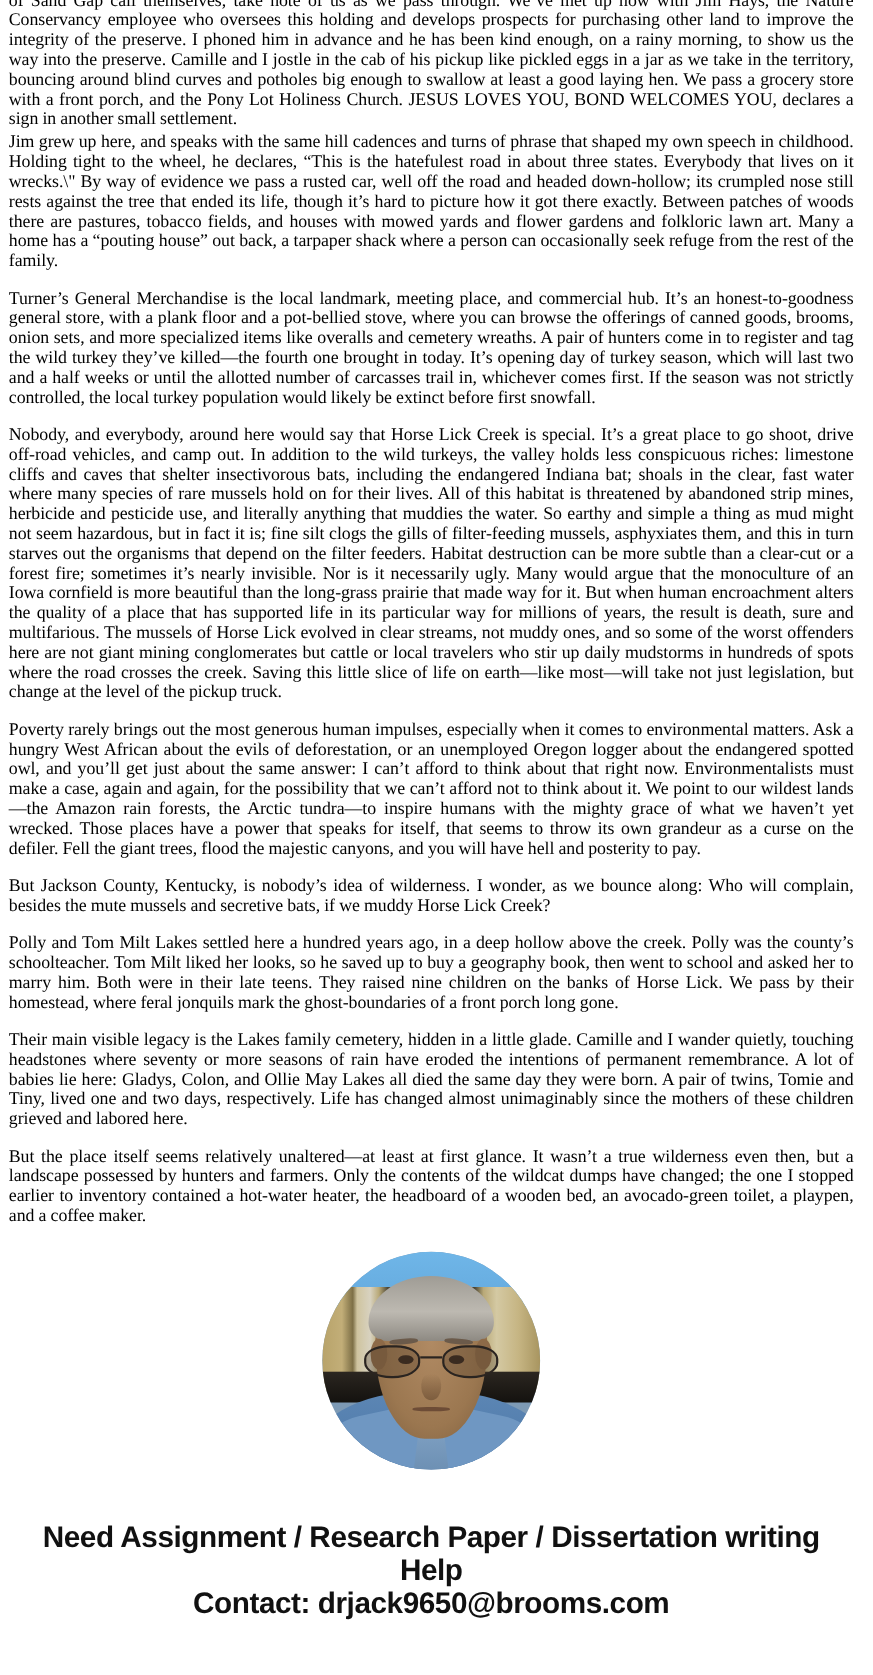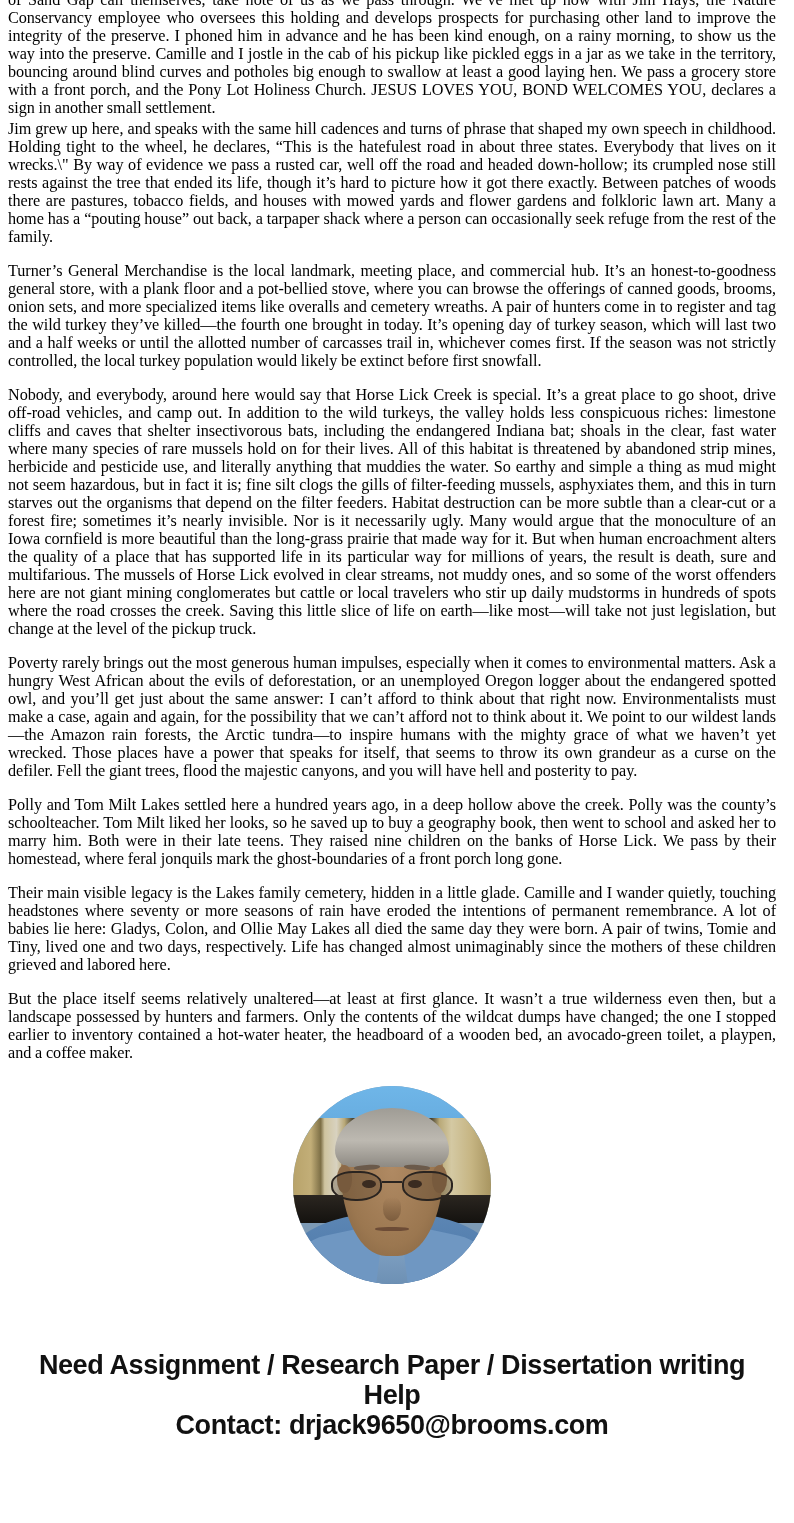--- a/index.html
+++ b/index.html
@@ -171,40 +171,41 @@
   
   .promo {
     text-align: center;
     font-family: "Liberation Sans", "DejaVu Sans", sans-serif;
     font-weight: bold;
     font-size: 27px;
     line-height: 30px;
     color: #111111;
     letter-spacing: -0.4px;
     padding: 0 10px 20px 10px;
-    margin-top: 58px;
+    margin-top: 38px;
   }
   .promo .l1 { display: block; }
   .promo .l2 { display: block; }
 </style>
 </head>
 <body>
 
 <div class="doc">
 
   <div class="clip-top">
     <div class="inner">
       <p class="body-par">of Sand Gap call themselves, take note of us as we pass through. We’ve met up now with Jim Hays, the Nature Conservancy employee who oversees this holding and develops prospects for purchasing other land to improve the integrity of the preserve. I phoned him in advance and he has been kind enough, on a rainy morning, to show us the way into the preserve. Camille and I jostle in the cab of his pickup like pickled eggs in a jar as we take in the territory, bouncing around blind curves and potholes big enough to swallow at least a good laying hen. We pass a grocery store with a front porch, and the Pony Lot Holiness Church. JESUS LOVES YOU, BOND WELCOMES YOU, declares a sign in another small settlement.</p>
     </div>
   </div>
 
   <p class="body-par">Jim grew up here, and speaks with the same hill cadences and turns of phrase that shaped my own speech in childhood. Holding tight to the wheel, he declares, “This is the hatefulest road in about three states. Everybody that lives on it wrecks.\" By way of evidence we pass a rusted car, well off the road and headed down-hollow; its crumpled nose still rests against the tree that ended its life, though it’s hard to picture how it got there exactly. Between patches of woods there are pastures, tobacco fields, and houses with mowed yards and flower gardens and folkloric lawn art. Many a home has a “pouting house” out back, a tarpaper shack where a person can occasionally seek refuge from the rest of the family.</p>
   <p class="body-par">Turner’s General Merchandise is the local landmark, meeting place, and commercial hub. It’s an honest-to-goodness general store, with a plank floor and a pot-bellied stove, where you can browse the offerings of canned goods, brooms, onion sets, and more specialized items like overalls and cemetery wreaths. A pair of hunters come in to register and tag the wild turkey they’ve killed—the fourth one brought in today. It’s opening day of turkey season, which will last two and a half weeks or until the allotted number of carcasses trail in, whichever comes first. If the season was not strictly controlled, the local turkey population would likely be extinct before first snowfall.</p>
   <p class="body-par">Nobody, and everybody, around here would say that Horse Lick Creek is special. It’s a great place to go shoot, drive off-road vehicles, and camp out. In addition to the wild turkeys, the valley holds less conspicuous riches: limestone cliffs and caves that shelter insectivorous bats, including the endangered Indiana bat; shoals in the clear, fast water where many species of rare mussels hold on for their lives. All of this habitat is threatened by abandoned strip mines, herbicide and pesticide use, and literally anything that muddies the water. So earthy and simple a thing as mud might not seem hazardous, but in fact it is; fine silt clogs the gills of filter-feeding mussels, asphyxiates them, and this in turn starves out the organisms that depend on the filter feeders. Habitat destruction can be more subtle than a clear-cut or a forest fire; sometimes it’s nearly invisible. Nor is it necessarily ugly. Many would argue that the monoculture of an Iowa cornfield is more beautiful than the long-grass prairie that made way for it. But when human encroachment alters the quality of a place that has supported life in its particular way for millions of years, the result is death, sure and multifarious. The mussels of Horse Lick evolved in clear streams, not muddy ones, and so some of the worst offenders here are not giant mining conglomerates but cattle or local travelers who stir up daily mudstorms in hundreds of spots where the road crosses the creek. Saving this little slice of life on earth—like most—will take not just legislation, but change at the level of the pickup truck.</p>
   <p class="body-par">Poverty rarely brings out the most generous human impulses, especially when it comes to environmental matters. Ask a hungry West African about the evils of deforestation, or an unemployed Oregon logger about the endangered spotted owl, and you’ll get just about the same answer: I can’t afford to think about that right now. Environmentalists must make a case, again and again, for the possibility that we can’t afford not to think about it. We point to our wildest lands—the Amazon rain forests, the Arctic tundra—to inspire humans with the mighty grace of what we haven’t yet wrecked. Those places have a power that speaks for itself, that seems to throw its own grandeur as a curse on the defiler. Fell the giant trees, flood the majestic canyons, and you will have hell and posterity to pay.</p>
+  <p class="body-par">But Jackson County, Kentucky, is nobody’s idea of wilderness. I wonder, as we bounce along: Who will complain, besides the mute mussels and secretive bats, if we muddy Horse Lick Creek?</p>
   <p class="body-par">Polly and Tom Milt Lakes settled here a hundred years ago, in a deep hollow above the creek. Polly was the county’s schoolteacher. Tom Milt liked her looks, so he saved up to buy a geography book, then went to school and asked her to marry him. Both were in their late teens. They raised nine children on the banks of Horse Lick. We pass by their homestead, where feral jonquils mark the ghost-boundaries of a front porch long gone.</p>
   <p class="body-par">Their main visible legacy is the Lakes family cemetery, hidden in a little glade. Camille and I wander quietly, touching headstones where seventy or more seasons of rain have eroded the intentions of permanent remembrance. A lot of babies lie here: Gladys, Colon, and Ollie May Lakes all died the same day they were born. A pair of twins, Tomie and Tiny, lived one and two days, respectively. Life has changed almost unimaginably since the mothers of these children grieved and labored here.</p>
   <p class="body-par">But the place itself seems relatively unaltered—at least at first glance. It wasn’t a true wilderness even then, but a landscape possessed by hunters and farmers. Only the contents of the wildcat dumps have changed; the one I stopped earlier to inventory contained a hot-water heater, the headboard of a wooden bed, an avocado-green toilet, a playpen, and a coffee maker.</p>
 
   <div class="avatar-wrap">
     <div class="avatar">
       <div class="ph-sky"></div>
       <div class="ph-wall"></div>
       <div class="ph-wall-dark"></div>
       <div class="ph-shirt"></div>

